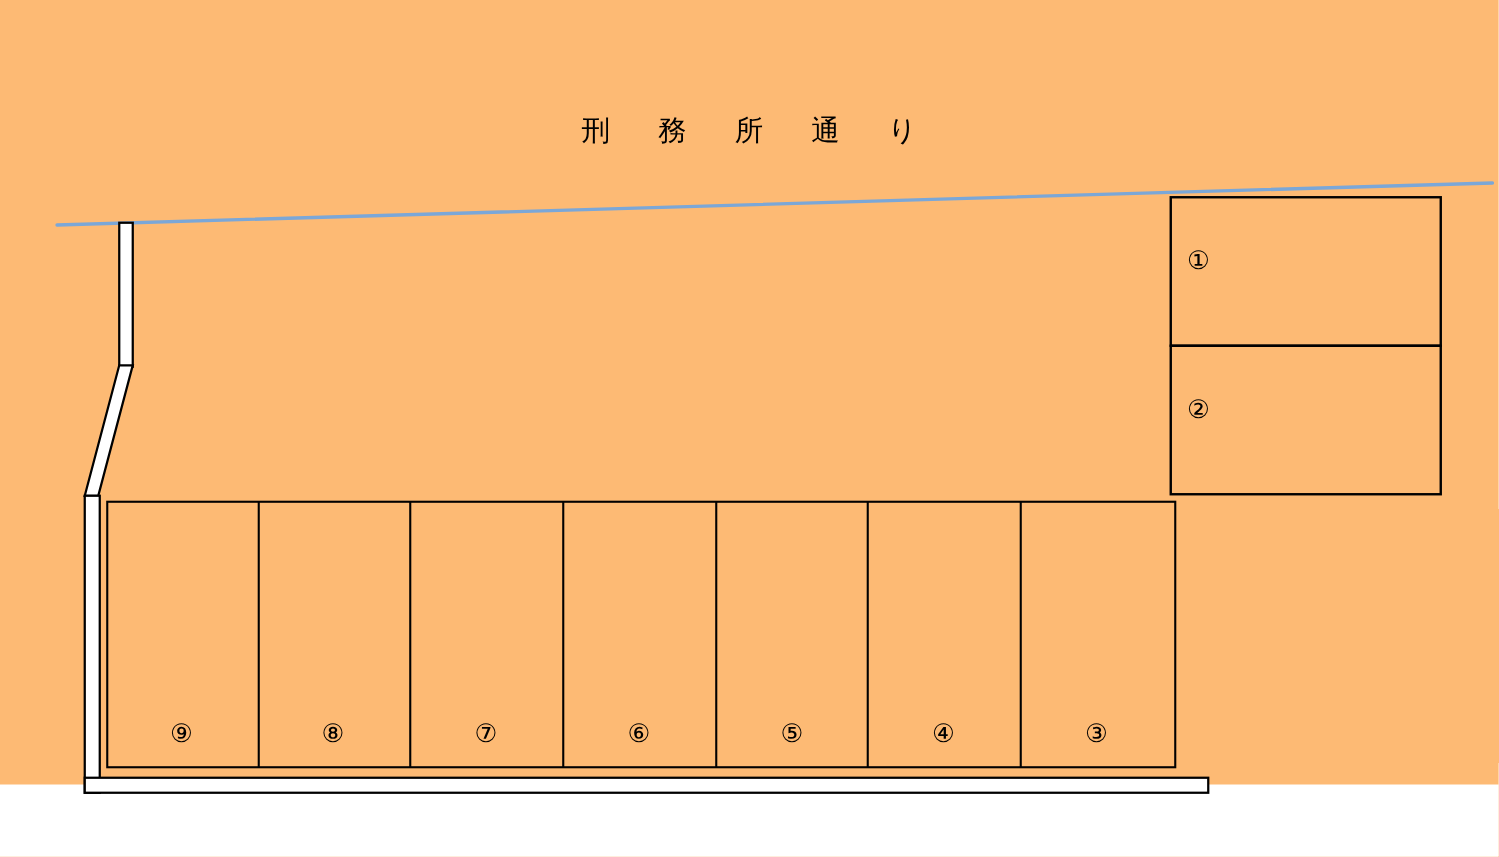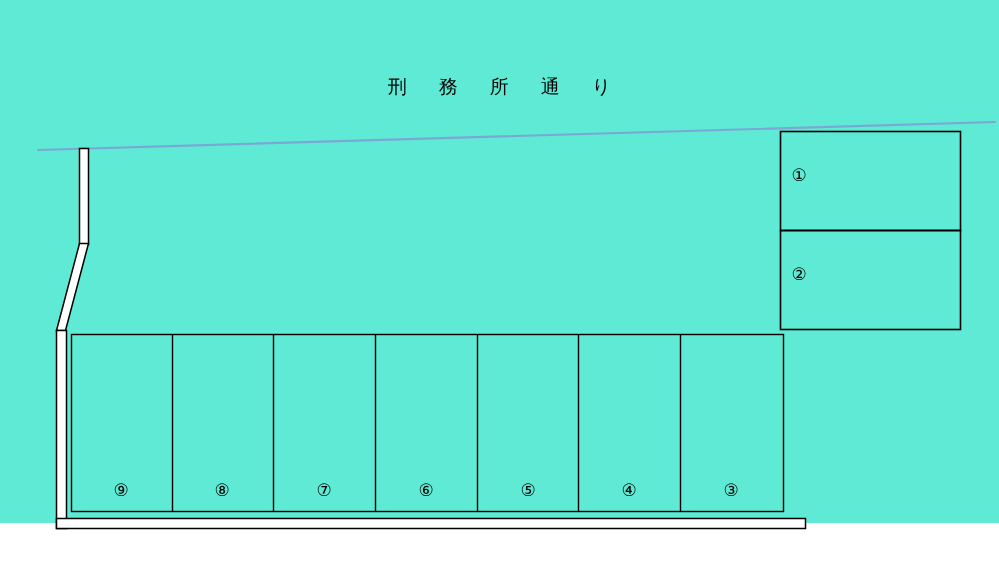--- a/index.html
+++ b/index.html
@@ -10,21 +10,21 @@
   body {
     width: 999px;
     height: 571px;
     font-family: "Liberation Sans", sans-serif;
     overflow: hidden;
   }
   #site-plan {
     position: relative;
     width: 999px;
     height: 523px;
-    background: #5eead4;
+    background: #fdba74;
   }
   .plan-title {
     position: absolute;
     left: 0;
     top: 74px;
     width: 999px;
     text-align: center;
     font-family: "DejaVu Sans", "Liberation Sans", sans-serif;
     font-size: 19px;
     letter-spacing: 13px;

